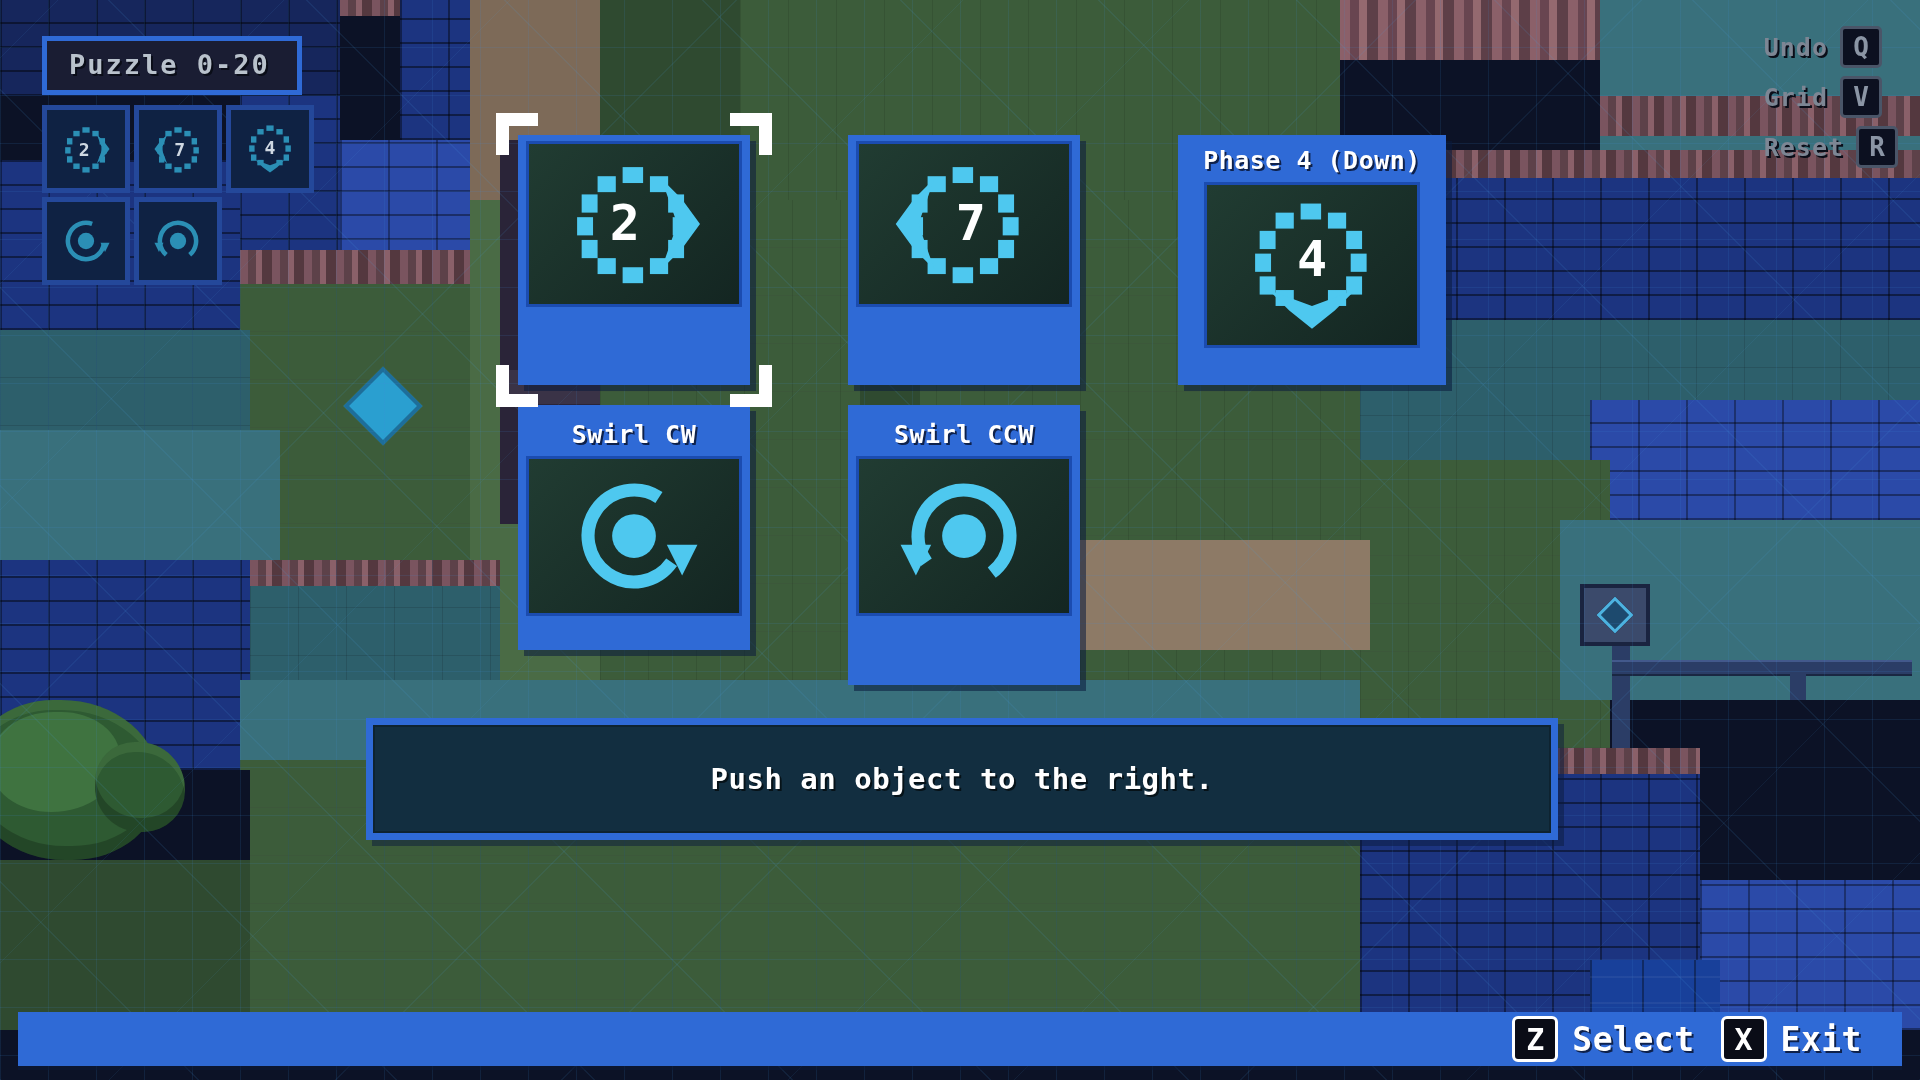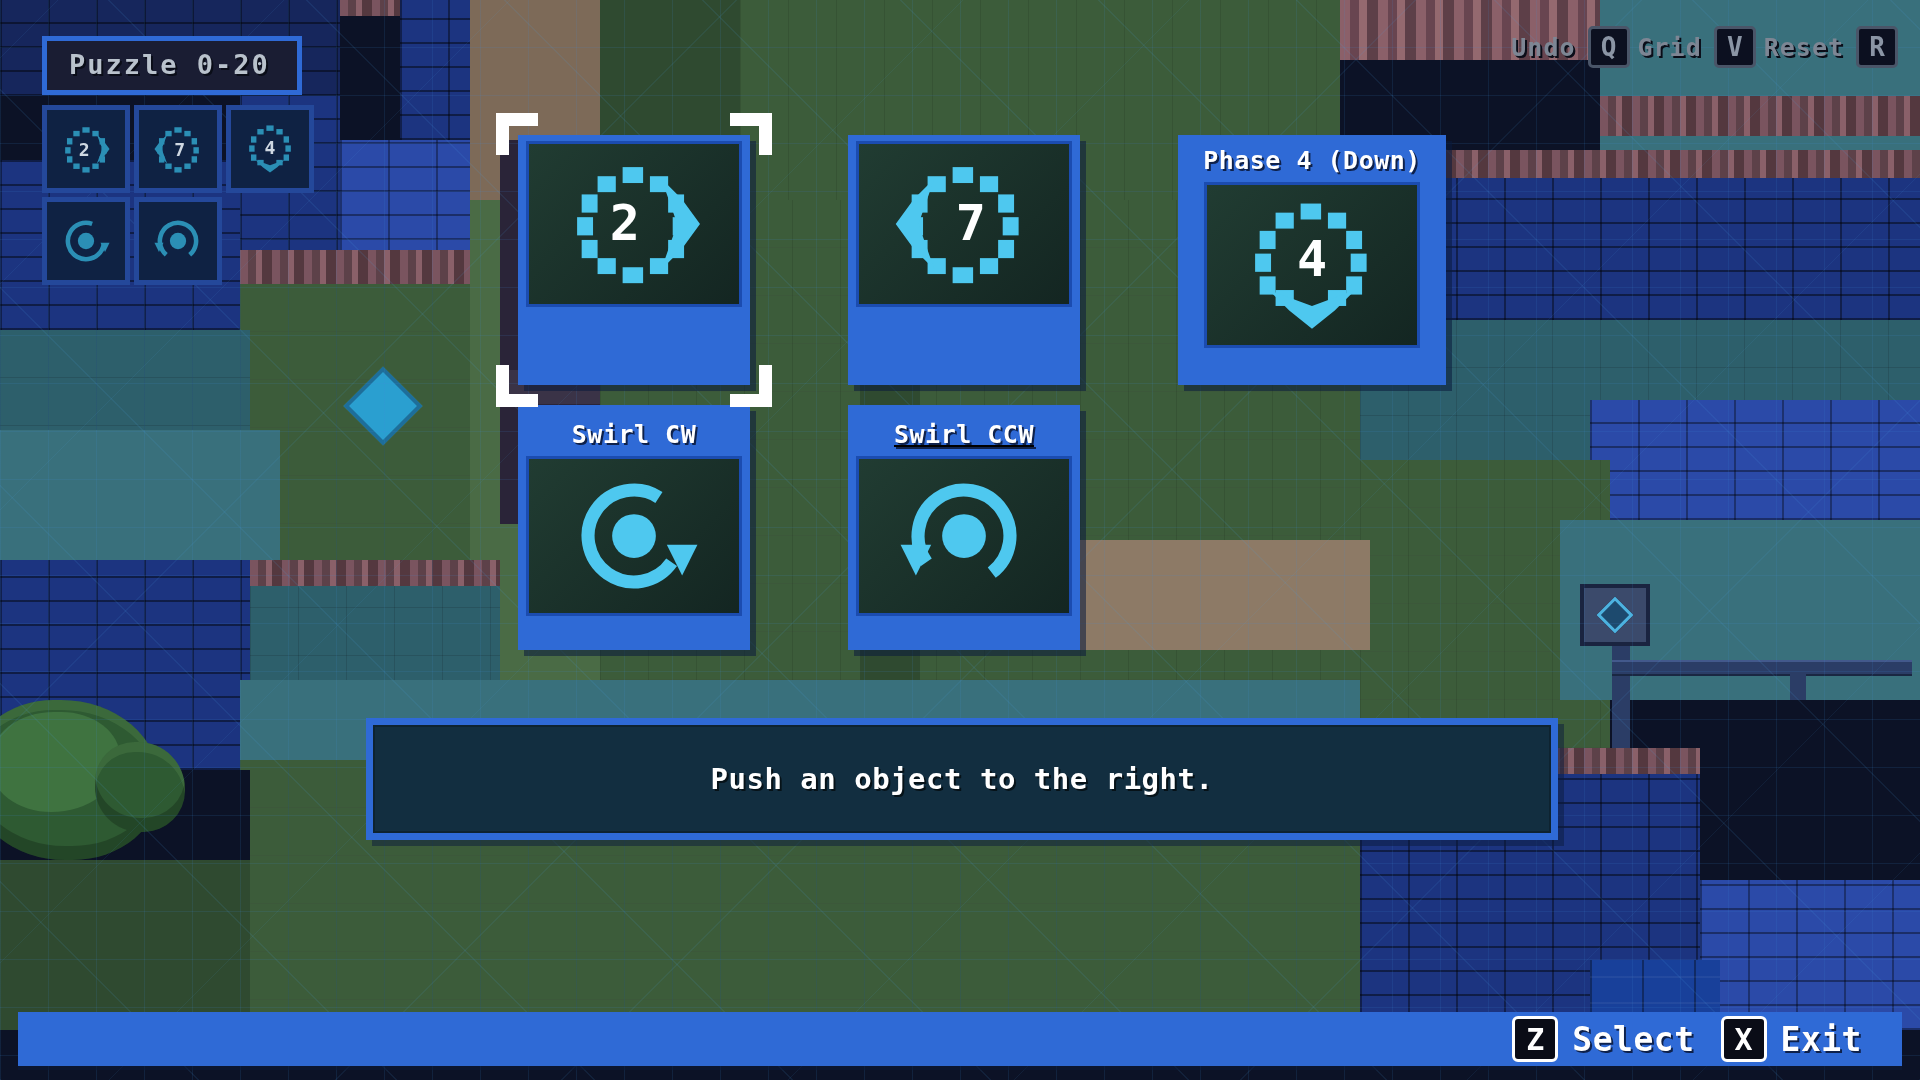--- a/index.html
+++ b/index.html
@@ -144,21 +144,21 @@
     background:#0f2243;
     border:5px solid #24489a;
     display:flex; align-items:center; justify-content:center;
     position:relative;
   }
   .inv-cell.empty{ background:transparent; border-color:transparent; }
 
   
   #hud-shortcuts{
     position:absolute; right:22px; top:26px;
-    display:flex; flex-direction:row; gap:8px; align-items:center;
+    display:flex; flex-direction:column; gap:8px; align-items:flex-start;
   }
   .hud-row{ display:flex; align-items:center; gap:12px; }
   .hud-row .lbl{
     font-family:"DejaVu Sans Mono", monospace;
     font-size:25px; font-weight:bold; color:#7d8694;
     letter-spacing:1px; text-shadow:2px 2px 0 #0a0d18;
   }
   .keycap{
     width:42px;height:42px;
     background:#0c1020;
@@ -507,21 +507,21 @@
       <div class="title" style="font-size:25px;padding-top:10px;">Swirl CW</div>
       <div class="icon-well" style="width:216px;height:160px;">
         <svg class="ico" style="position:relative;z-index:2;" width="140" height="140" viewBox="0 0 64 64">
           <circle cx="32" cy="32" r="21" fill="none" stroke="#4ec8ef" stroke-width="6" stroke-dasharray="98 34" transform="rotate(35 32 32)"></circle>
           <circle cx="32" cy="32" r="10" fill="#4ec8ef"></circle>
           <polygon points="47,36 61,36 54,50" fill="#4ec8ef"></polygon>
         </svg>
       </div>
     </div>
 
-    <div class="card" style="left:848px;top:405px;width:232px;height:245px;text-decoration:underline;">
+    <div class="card" style="left:848px;top:405px;width:232px;height:280px;">
       <div class="title" style="font-size:25px;padding-top:10px;">Swirl CCW</div>
       <div class="icon-well" style="width:216px;height:160px;">
         <svg class="ico" style="position:relative;z-index:2;" width="140" height="140" viewBox="0 0 64 64">
           <circle cx="32" cy="32" r="21" fill="none" stroke="#4ec8ef" stroke-width="6" stroke-dasharray="98 34" transform="rotate(145 32 32)"></circle>
           <circle cx="32" cy="32" r="10" fill="#4ec8ef"></circle>
           <polygon points="17,36 3,36 10,50" fill="#4ec8ef"></polygon>
         </svg>
       </div>
     </div>
   </div>

